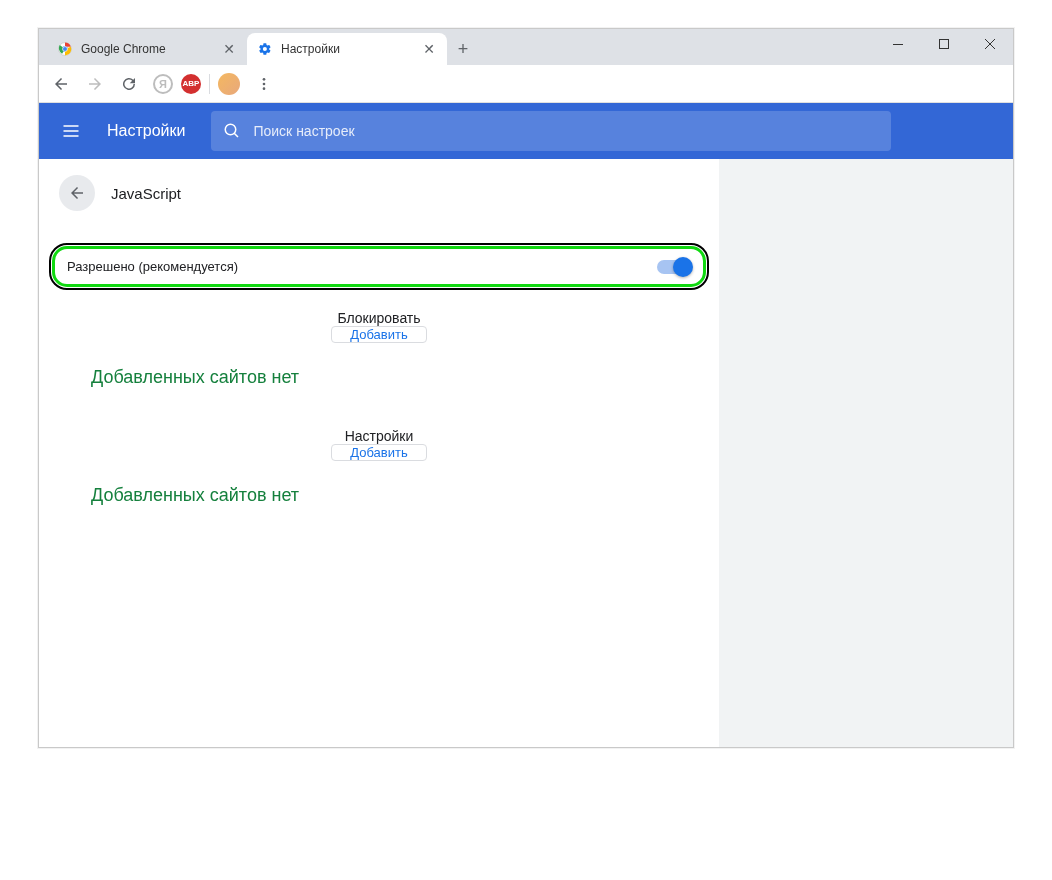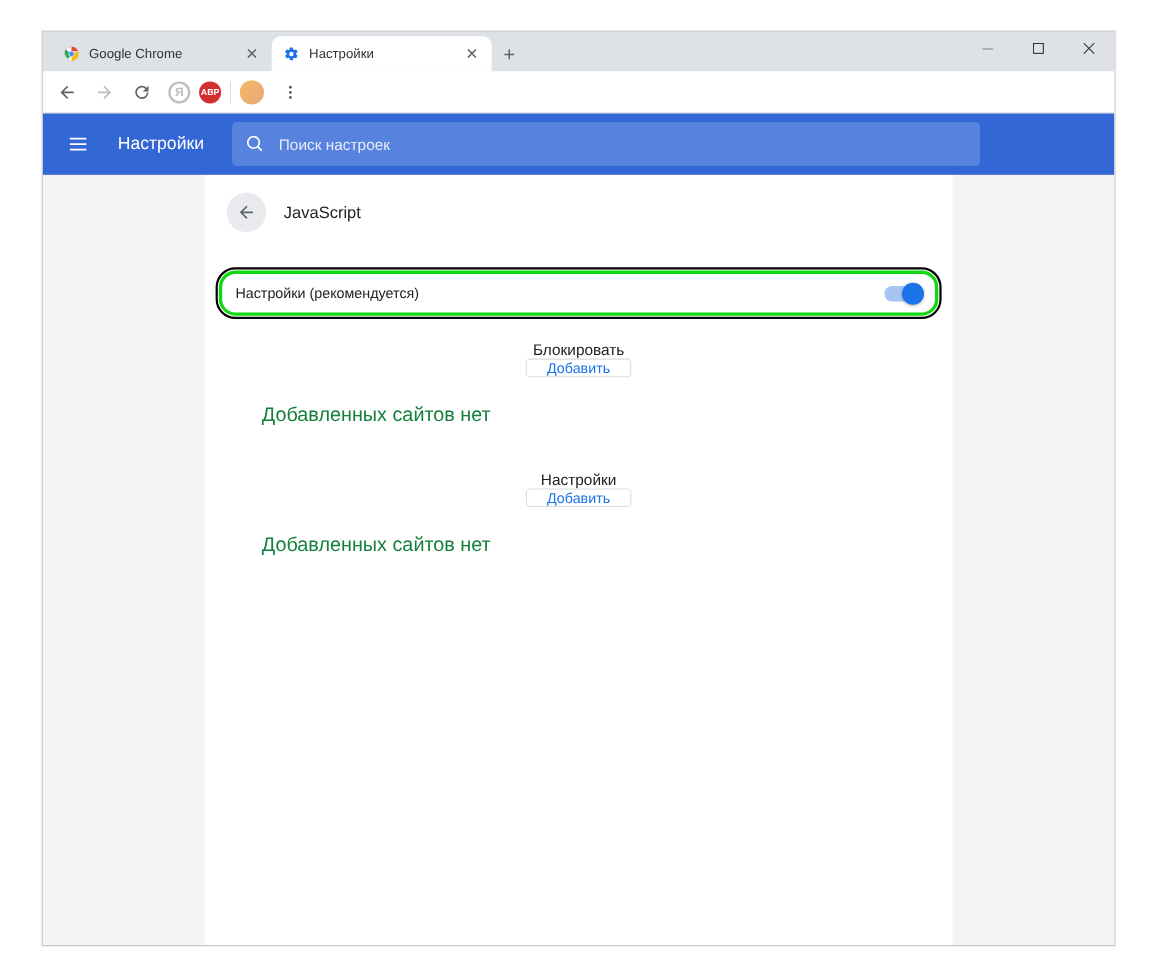--- a/index.html
+++ b/index.html
@@ -1,17 +1,17 @@
 <!DOCTYPE html>
 <html><head>
 <meta charset="utf-8">
 <style>
 * { box-sizing: border-box; margin: 0; padding: 0; font-family: "Segoe UI", Arial, sans-serif; }
 body { background: #fff; width: 1052px; height: 880px; overflow: hidden; }
-.window { position: absolute; left: 38px; top: 28px; width: 976px; height: 832px; border: 1px solid #c9c9c9; background: #fff; display: flex; flex-direction: column; box-shadow: 0 0 0 1px rgba(0,0,0,0.05); }
+.window { position: absolute; left: 38px; top: 28px; width: 976px; height: 720px; border: 1px solid #c9c9c9; background: #fff; display: flex; flex-direction: column; box-shadow: 0 0 0 1px rgba(0,0,0,0.05); }
 .titlebar-controls { position: absolute; right: 0; top: 0; display: flex; }
 .titlebar-btn { width: 46px; height: 30px; display: flex; align-items: center; justify-content: center; color: #333; cursor: pointer; }
 .tab-strip { height: 36px; background: #dee1e6; display: flex; align-items: flex-end; padding-left: 8px; }
 .tab { height: 32px; display: flex; align-items: center; padding: 0 10px; border-radius: 8px 8px 0 0; font-size: 12px; color: #333; gap: 8px; min-width: 200px; position: relative; }
 .tab.active { background: #fff; }
 .tab .favicon { width: 16px; height: 16px; display: flex; align-items: center; justify-content: center; }
 .tab .tab-title { flex: 1; white-space: nowrap; overflow: hidden; text-overflow: ellipsis; }
 .tab .tab-close { width: 16px; height: 16px; display: flex; align-items: center; justify-content: center; color: #5f6368; font-size: 14px; cursor: pointer; }
 .new-tab-btn { width: 28px; height: 28px; display: flex; align-items: center; justify-content: center; color: #5f6368; font-size: 18px; cursor: pointer; margin-left: 2px; margin-bottom: 2px; }
 .toolbar { height: 38px; background: #fff; border-bottom: 1px solid #e0e0e0; display: flex; align-items: center; padding: 0 6px; gap: 2px; }
@@ -30,21 +30,21 @@
 .ext-sep { width: 1px; height: 20px; background: #dadce0; }
 .avatar { width: 22px; height: 22px; border-radius: 50%; background: linear-gradient(135deg, #f4b860, #e8a87c); cursor: pointer; }
 .menu-dots { width: 32px; height: 32px; display: flex; align-items: center; justify-content: center; cursor: pointer; color: #5f6368; }
 .content { flex: 1; display: flex; flex-direction: column; overflow: hidden; }
 .settings-header { height: 56px; background: #3367d6; display: flex; align-items: center; padding: 0 12px; gap: 16px; color: #fff; }
 .hamburger { width: 40px; height: 40px; display: flex; align-items: center; justify-content: center; cursor: pointer; }
 .settings-title { font-size: 16px; font-weight: 400; }
 .search-wrap { flex: 1; max-width: 680px; height: 40px; background: rgba(255,255,255,0.18); border-radius: 4px; display: flex; align-items: center; padding: 0 12px; gap: 12px; margin-left: 10px; }
 .search-wrap input { flex: 1; background: transparent; border: none; outline: none; color: #fff; font-size: 14px; }
 .search-wrap input::placeholder { color: rgba(255,255,255,0.85); }
-.settings-body { flex: 1; background: #f1f3f4; display: flex; justify-content: center; overflow: auto; }
+.settings-body { flex: 1; background: #f1f3f4; display: flex; overflow: auto; }
 .settings-panel { width: 680px; background: #fff; min-height: 100%; }
 .panel-header { display: flex; align-items: center; padding: 16px 20px; gap: 16px; }
 .back-circle { width: 36px; height: 36px; border-radius: 50%; background: #e8eaed; display: flex; align-items: center; justify-content: center; cursor: pointer; color: #5f6368; }
 .panel-title { font-size: 15px; font-weight: 500; color: #202124; }
 .highlight-wrap { position: relative; margin: 20px 14px 8px; }
 .highlight-outer { position: absolute; inset: -4px; border: 2px solid #000; border-radius: 18px; pointer-events: none; }
 .highlight-inner { position: absolute; inset: -1px; border: 3px solid #11d911; border-radius: 15px; pointer-events: none; }
 .setting-row2 { padding: 12px 14px; display: flex; align-items: center; justify-content: space-between; }
 .row-label { font-size: 13px; color: #202124; }
 .toggle { width: 34px; height: 14px; background: #a7c4f2; border-radius: 7px; position: relative; cursor: pointer; }
@@ -162,21 +162,21 @@
                 <path d="M20 11H7.83l5.59-5.59L12 4l-8 8 8 8 1.41-1.41L7.83 13H20z" fill="#5f6368"></path>
               </svg>
           </div>
           <div class="panel-title">JavaScript</div>
         </div>
 
         <div class="highlight-wrap">
           <div class="highlight-outer"></div>
           <div class="highlight-inner"></div>
           <div class="setting-row2">
-            <span class="row-label">Настройки (рекомендуется)</span>
+            <span class="row-label">Разрешено (рекомендуется)</span>
             <div class="toggle">
               <div class="knob"></div>
             </div>
           </div>
         </div>
 
         <div class="section">
           <div class="section-head">
             <div class="section-title">Блокировать</div>
             <button class="add-btn">Добавить</button>

